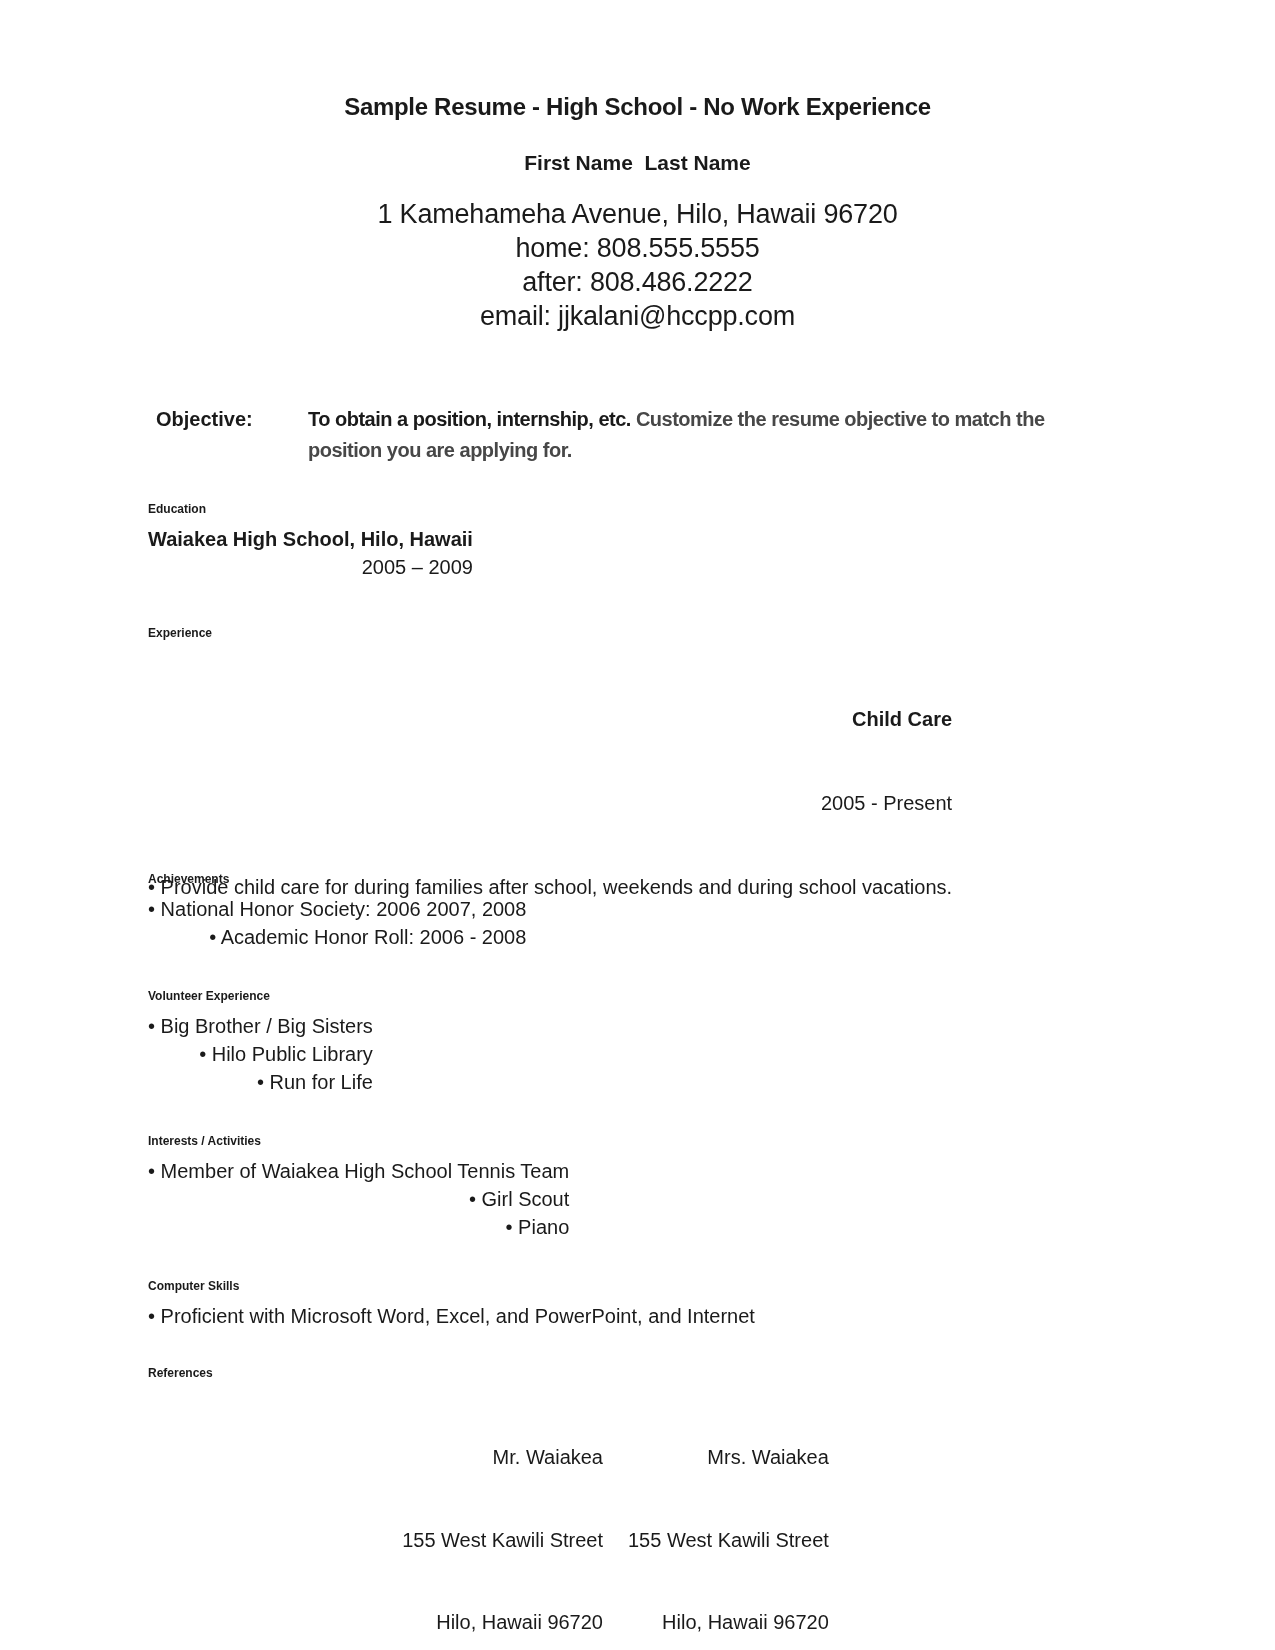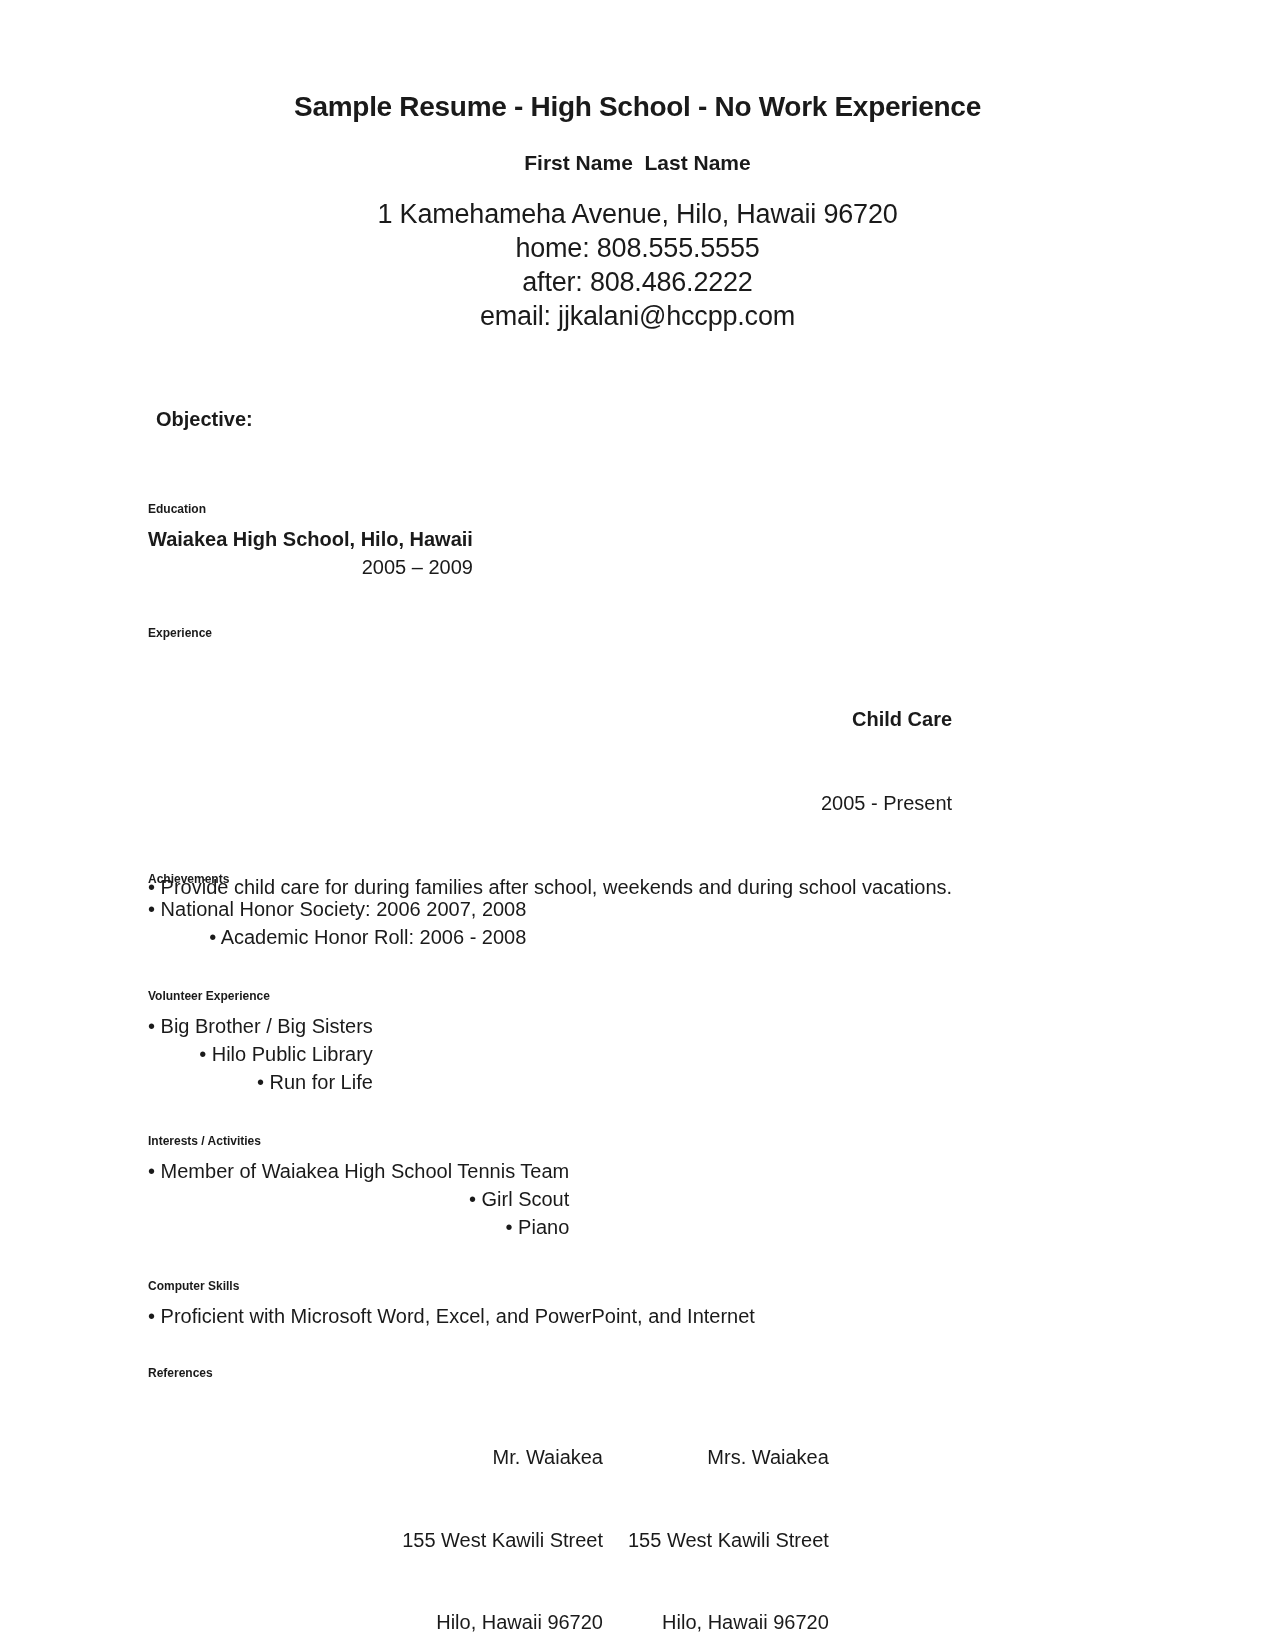--- a/index.html
+++ b/index.html
@@ -13,21 +13,21 @@
     overflow: hidden;
   }
   .center {
     position: absolute;
     left: 0;
     width: 100%;
     text-align: center;
   }
   .doc-title {
     top: 93px;
-    font-size: 28px;
+    font-size: 24px;
     line-height: 28px;
     font-weight: bold;
     letter-spacing: -0.3px;
   }
   .person-name {
     top: 150px;
     font-size: 21px;
     line-height: 26px;
     font-weight: bold;
     white-space: pre;
@@ -97,20 +97,25 @@
 
   <div class="center contact">
     <div>1 Kamehameha Avenue, Hilo, Hawaii 96720</div>
     <div>home: 808.555.5555</div>
     <div>after: 808.486.2222</div>
     <div>email: jjkalani@hccpp.com</div>
   </div>
 
   <div class="objective">
     <div class="obj-label">Objective:</div>
+    <div class="obj-text">
+      <span>To obtain a position, internship, etc.</span>
+      <span class="muted">Customize the resume objective to match the</span><br>
+      <span class="muted">position you are applying for.</span>
+    </div>
   </div>
 
   <div class="sec sec-education">
     <h2>Education</h2>
     <div class="job-title">Waiakea High School, Hilo, Hawaii</div>
     <div>2005 – 2009</div>
   </div>
 
   <div class="sec sec-experience">
     <h2>Experience</h2>

